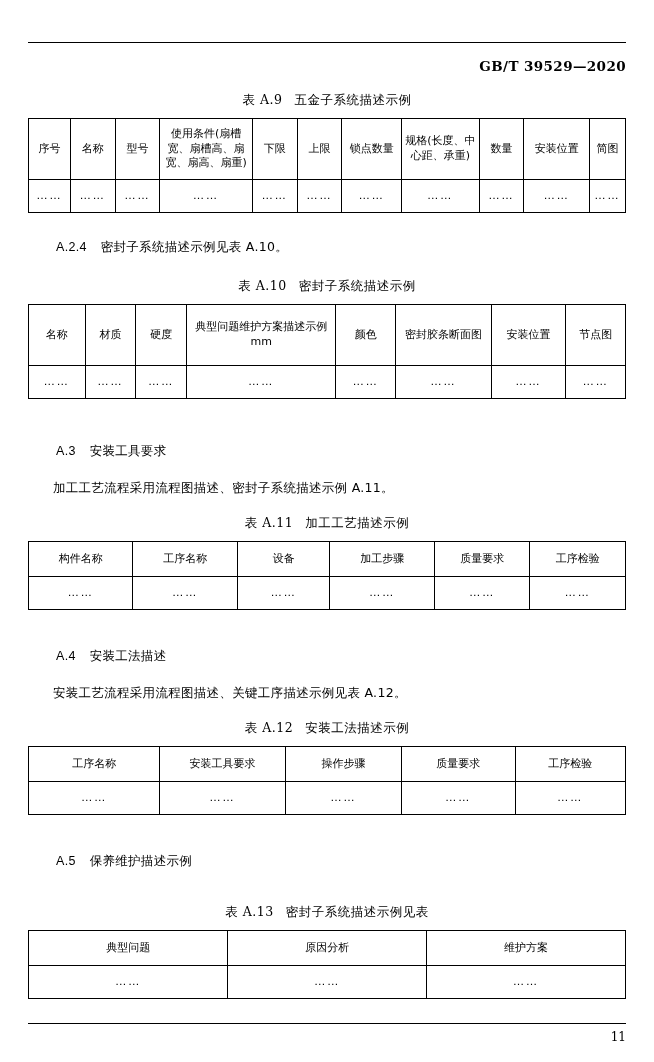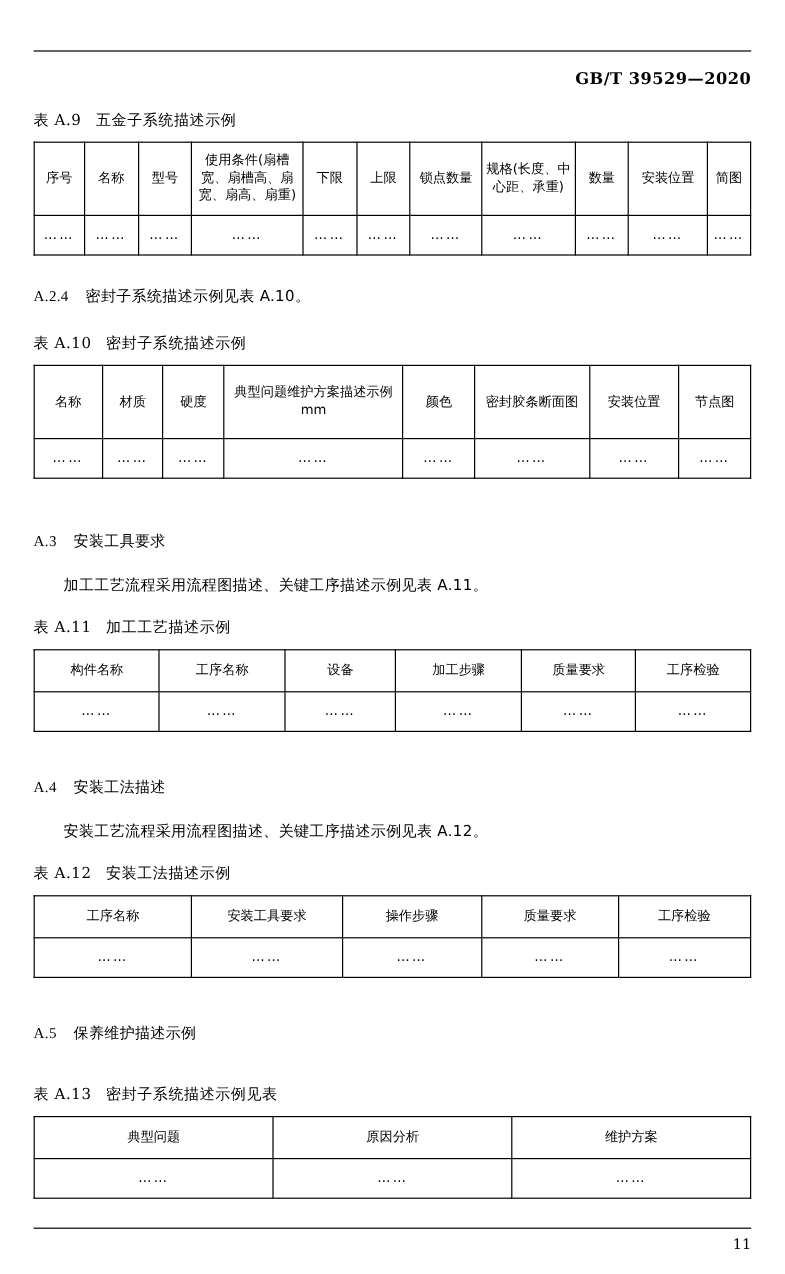--- a/index.html
+++ b/index.html
@@ -58,37 +58,38 @@
 
   
   .content {
     position: absolute;
     top: 92px;
     left: 28px;
     width: 598px;
   }
 
   .table-caption {
-    text-align: left;
+    text-align: center;
     font-size: 12.5px;
     margin: 0 0 9px 0;
     letter-spacing: 0.5px;
   }
   .table-caption .tnum {
     font-family: "DejaVu Serif", "Liberation Serif", serif;
   }
   .cap-gap { display: inline-block; width: 12px; }
 
   .clause {
     font-size: 12.5px;
     margin: 0;
     letter-spacing: 0.3px;
   }
   .clause .num {
-    font-family: Liberation Serif, serif;
+    font-family: Liberation Sans, sans-serif;
+    margin-left: 28px;
   }
   .clause-gap { display: inline-block; width: 14px; }
 
   .para {
     font-size: 12.5px;
     margin: 0;
     text-indent: 25px;
     letter-spacing: 0.3px;
   }
 
@@ -237,21 +238,21 @@
     </table>
 
     <div class="sp-44"></div>
 
     <p class="clause">
       <span class="num">A.3</span><span class="clause-gap"></span><span>安装工具要求</span>
     </p>
 
     <div class="sp-20"></div>
 
-    <p class="para">加工工艺流程采用流程图描述、关键工序描述示例见表 A.11。</p>
+    <p class="para">加工工艺流程采用流程图描述、密封子系统描述示例 A.11。</p>
 
     <div class="sp-18"></div>
 
     <p class="table-caption">
       <span class="tnum">表 A.11</span><span class="cap-gap"></span><span>加工工艺描述示例</span>
     </p>
 
     <table class="doc-table flat">
       <colgroup>
         <col style="width:17.5%">

